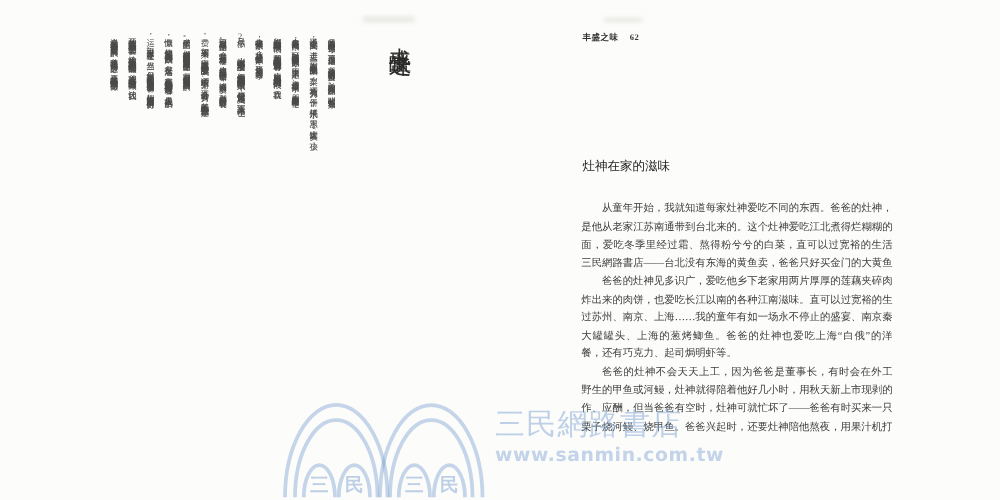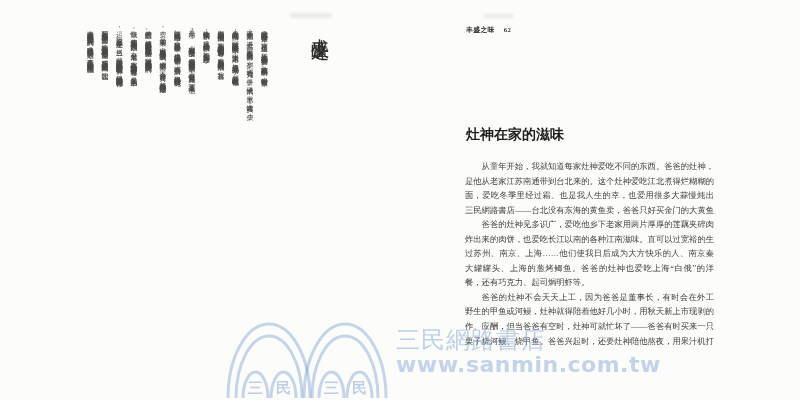--- a/index.html
+++ b/index.html
@@ -40,21 +40,21 @@
   }
 
   
   .running-header{
     position:absolute;left:66px;top:25px;
     font-size:6.8px;font-weight:700;color:#2e2e2e;letter-spacing:.4px;
   }
   .running-header .pageno{margin-left:9px;font-weight:700;color:#3a3a3a;}
   .section-title{
     position:absolute;left:66px;top:126px;margin:0;
-    font-size:14px;font-weight:700;color:#1f1f1f;letter-spacing:0;
+    font-size:10px;font-weight:400;color:#1f1f1f;letter-spacing:0;
   }
   .body-text{
     position:absolute;left:65px;top:160px;width:249px;
     font-size:8.3px;line-height:14.55px;color:#3c3c3c;
   }
   .line{
     height:14.55px;overflow:hidden;
     text-align:justify;text-justify:inter-character;
   }
   .line.full{text-align-last:justify;}
@@ -69,21 +69,21 @@
   .wm-text{
     position:absolute;left:396px;top:326px;
     color:rgba(122,160,212,.48);
   }
   .wm-site{
     font-family:"Liberation Serif",serif;font-weight:400;
     font-size:24px;letter-spacing:1px;line-height:28px;
   }
   .wm-url{
     font-family:"DejaVu Sans",sans-serif;font-weight:600;
-    font-size:22px;line-height:21px;letter-spacing:.5px;
+    font-size:15px;line-height:21px;letter-spacing:.5px;
     color:rgba(135,170,218,.5);
   }
 </style>
 </head>
 <body>
 
 <div class="spread">
 
   <div class="page left">
     <div class="ghost g-left"></div>
@@ -110,25 +110,25 @@
 
     <div class="running-header">
       <span>丰盛之味</span><span class="pageno">62</span>
     </div>
 
     <h2 class="section-title">灶神在家的滋味</h2>
 
     <div class="body-text">
       <div class="line full indent">从童年开始，我就知道每家灶神爱吃不同的东西。爸爸的灶神，</div>
       <div class="line full">是他从老家江苏南通带到台北来的。这个灶神爱吃江北煮得烂糊糊的</div>
-      <div class="line full">面，爱吃冬季里经过霜、也是我人生的幸，也爱用很多大蒜慢炖出</div>
+      <div class="line full">面，爱吃冬季里经过霜、熬得粉兮兮的白菜，直可以过宽裕的生活</div>
       <div class="line full">三民網路書店——台北没有东海的黄鱼卖，爸爸只好买金门的大黄鱼</div>
       <div class="line full indent">爸爸的灶神见多识广，爱吃他乡下老家用两片厚厚的莲藕夹碎肉</div>
       <div class="line full">炸出来的肉饼，也爱吃长江以南的各种江南滋味。直可以过宽裕的生活</div>
-      <div class="line full">过苏州、南京、上海……他们使我日后成为大方快乐的人、南京秦</div>
+      <div class="line full">过苏州、南京、上海……我的童年有如一场永不停止的盛宴、南京秦</div>
       <div class="line full">大罐罐头、上海的葱烤鲫鱼。爸爸的灶神也爱吃上海“白俄”的洋</div>
       <div class="line">餐，还有巧克力、起司焗明虾等。</div>
       <div class="line full indent">爸爸的灶神不会天天上工，因为爸爸是董事长，有时会在外工</div>
       <div class="line full">野生的甲鱼或河鳗，灶神就得陪着他好几小时，用秋天新上市现剥的</div>
       <div class="line full">作、应酬，但当爸爸有空时，灶神可就忙坏了——爸爸有时买来一只</div>
       <div class="line">栗子烧河鳗、烧甲鱼。爸爸兴起时，还要灶神陪他熬夜，用果汁机打</div>
     </div>
   </div>
 
   <div class="watermark">

